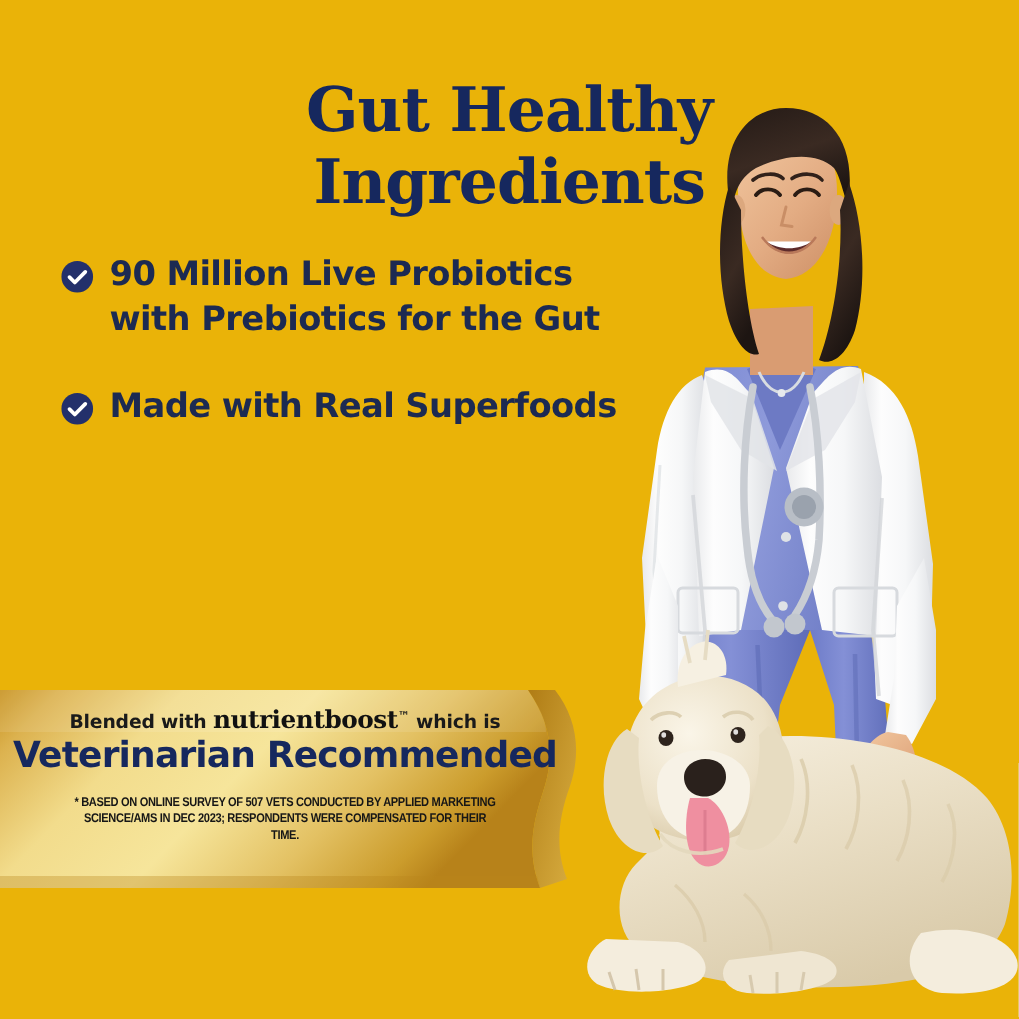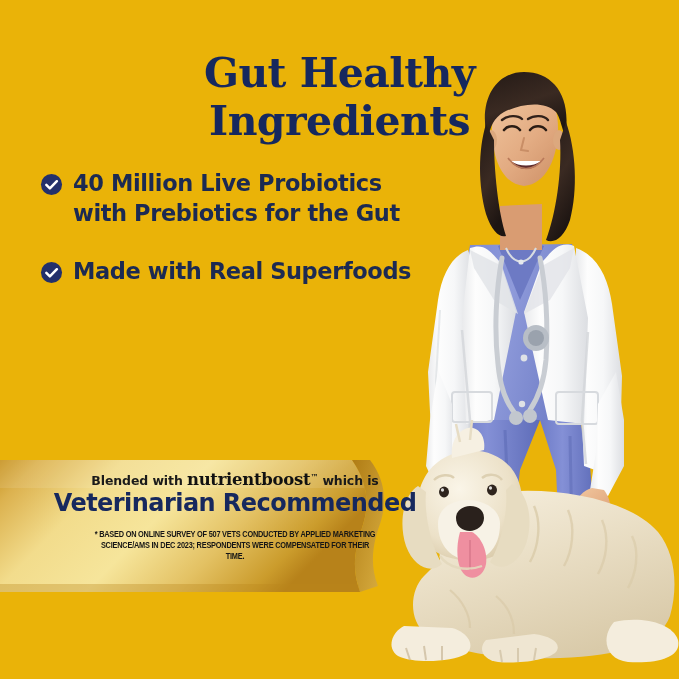--- a/index.html
+++ b/index.html
@@ -89,21 +89,20 @@
     z-index: 50;
   }
   .banner-svg { position: absolute; left: 0; top: 0; }
   .banner-content {
     position: absolute;
     left: 0;
     top: 0;
     width: 380px;
     text-align: center;
     color: #14224d;
-    padding-left: 45px;
   }
   .bl1 {
     margin-top: 11px;
     font-family: "DejaVu Sans", "Liberation Sans", sans-serif;
     font-weight: 700;
     font-size: 12.5px;
     letter-spacing: -0.1px;
     line-height: 17px;
     color: #1a1a1a;
   }
@@ -340,21 +339,21 @@
     <span class="l2">Ingredients</span>
   </h1>
 
   <div class="bullets">
 
     <div class="bullet">
       <svg class="check-icon" viewBox="0 0 24 24">
         <circle cx="12" cy="12" r="11" fill="#23306b"></circle>
         <path d="M6.6 12.3 L10.3 16 L17.6 8.6" stroke="#ffffff" stroke-width="2.6" fill="none" stroke-linecap="round" stroke-linejoin="round"></path>
       </svg>
-      <span class="bullet-text">40 Million Live Probiotics
+      <span class="bullet-text">90 Million Live Probiotics
 with Prebiotics for the Gut</span>
     </div>
 
     <div class="bullet">
       <svg class="check-icon" viewBox="0 0 24 24">
         <circle cx="12" cy="12" r="11" fill="#23306b"></circle>
         <path d="M6.6 12.3 L10.3 16 L17.6 8.6" stroke="#ffffff" stroke-width="2.6" fill="none" stroke-linecap="round" stroke-linejoin="round"></path>
       </svg>
       <span class="bullet-text">Made with Real Superfoods</span>
     </div>

